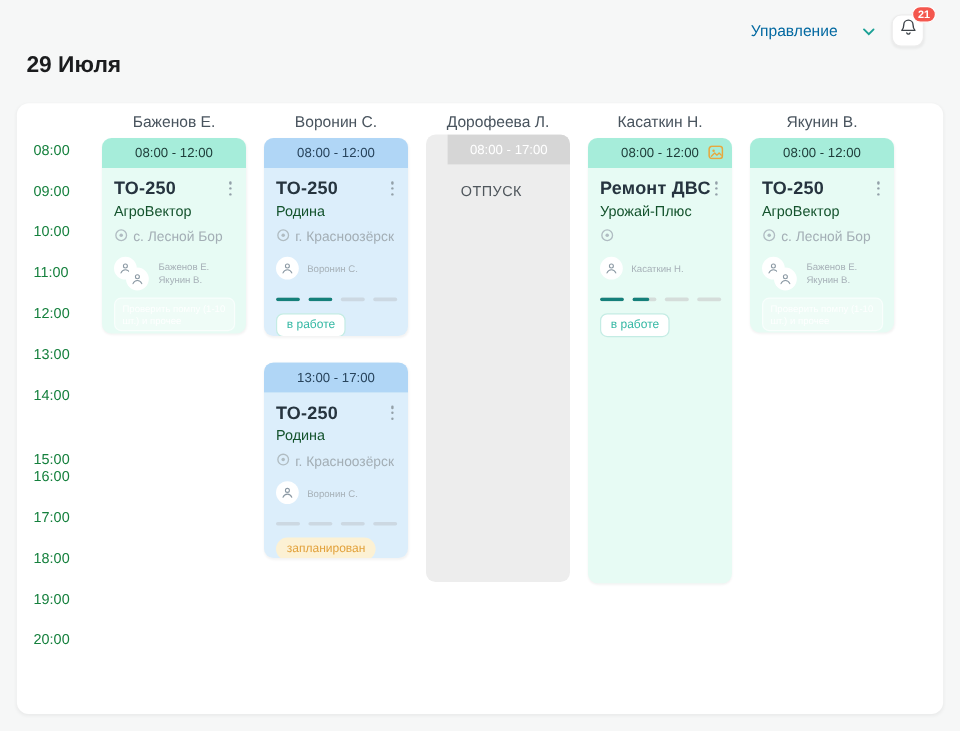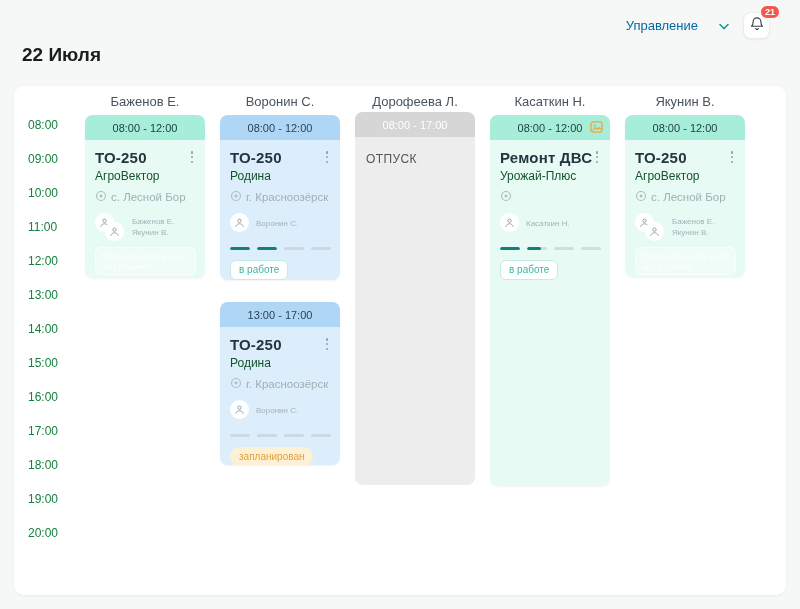--- a/index.html
+++ b/index.html
@@ -32,21 +32,21 @@
   .col-header { position:absolute; top:94px; width:120px; text-align:center; font-size:13px; color:#49545e; }
   .hour { position:absolute; left:28px; font-size:12px; color:#15803d; }
 
   
   .card { position:absolute; width:120px; border-radius:8px; box-shadow:0 1px 2px rgba(0,0,0,.05); overflow:hidden; cursor:pointer; }
   .card-time { height:25px; display:flex; align-items:center; justify-content:center; font-size:11px; font-weight:500; position:relative; }
   .card.mint { background:#e7fbf4; }
   .card.mint .card-time { background:#a6edda; color:#1e3c39; }
   .card.blue { background:#dceefb; }
   .card.blue .card-time { background:#b0d6f6; color:#28445c; }
-  .card.grey { background:#ededed; box-shadow:none; }
+  .card.grey { background:#ededed; box-shadow:none;padding-left:18px; }
   .card.grey .card-time { background:#d6d6d6; color:#ffffff; }
 
   .card-body { padding:9px 9px 8px 10px; position:relative; }
   .kebab { position:absolute; top:10px; right:7px; width:12px; height:14px; display:flex; flex-direction:column;
            align-items:center; justify-content:space-between; cursor:pointer; padding:1px 0; }
   .kebab i { width:2.5px; height:2.5px; border-radius:50%; background:#93a0a8; }
   .card-title { font-size:15px; font-weight:700; color:#26343f; margin-bottom:3px; letter-spacing:.2px; }
   .card-client { font-size:12px; color:#14532d; margin-bottom:7px; }
   .card-loc { display:flex; align-items:center; gap:4px; font-size:11.5px; color:#a3aeb5; margin-bottom:9px; }
   .people { display:flex; gap:7px; margin-bottom:6px; min-height:28px; }
@@ -88,39 +88,39 @@
           <svg width="14" height="15" viewBox="0 0 16 17">
               <path d="M8 2a4.4 4.4 0 0 0-4.4 4.4c0 3.4-1.2 4.6-1.9 5.3h12.6c-.7-.7-1.9-1.9-1.9-5.3A4.4 4.4 0 0 0 8 2z" fill="none" stroke="#3c4248" stroke-width="1.3" stroke-linejoin="round"></path>
               <path d="M6.5 14.2a1.6 1.6 0 0 0 3 0" fill="none" stroke="#3c4248" stroke-width="1.3" stroke-linecap="round"></path>
             </svg>
         </span>
       </div>
       <div class="bell-badge">21</div>
     </div>
   </div>
 
-  <div class="date-title">22 Июля</div>
+  <div class="date-title">29 Июля</div>
 
   <div class="panel"></div>
 
   <div class="col-header" style="left:85px">Баженов Е.</div>
   <div class="col-header" style="left:220px">Воронин С.</div>
   <div class="col-header" style="left:355px">Дорофеева Л.</div>
   <div class="col-header" style="left:490px">Касаткин Н.</div>
   <div class="col-header" style="left:625px">Якунин В.</div>
 
   <div>
       <div class="hour" style="top: 118px;">08:00</div>
       <div class="hour" style="top: 152px;">09:00</div>
       <div class="hour" style="top: 186px;">10:00</div>
       <div class="hour" style="top: 220px;">11:00</div>
       <div class="hour" style="top: 254px;">12:00</div>
       <div class="hour" style="top: 288px;">13:00</div>
       <div class="hour" style="top: 322px;">14:00</div>
-      <div class="hour" style="top: 356px;">15:00</div>
+      <div class="hour" style="top: 376px;">15:00</div>
       <div class="hour" style="top: 390px;">16:00</div>
       <div class="hour" style="top: 424px;">17:00</div>
       <div class="hour" style="top: 458px;">18:00</div>
       <div class="hour" style="top: 492px;">19:00</div>
       <div class="hour" style="top: 526px;">20:00</div>
     </div>
 
   <div class="card mint" style="left:85px; top:115px; height:163px;">
     <div class="card-time">08:00 - 12:00</div>
     <div class="card-body">

